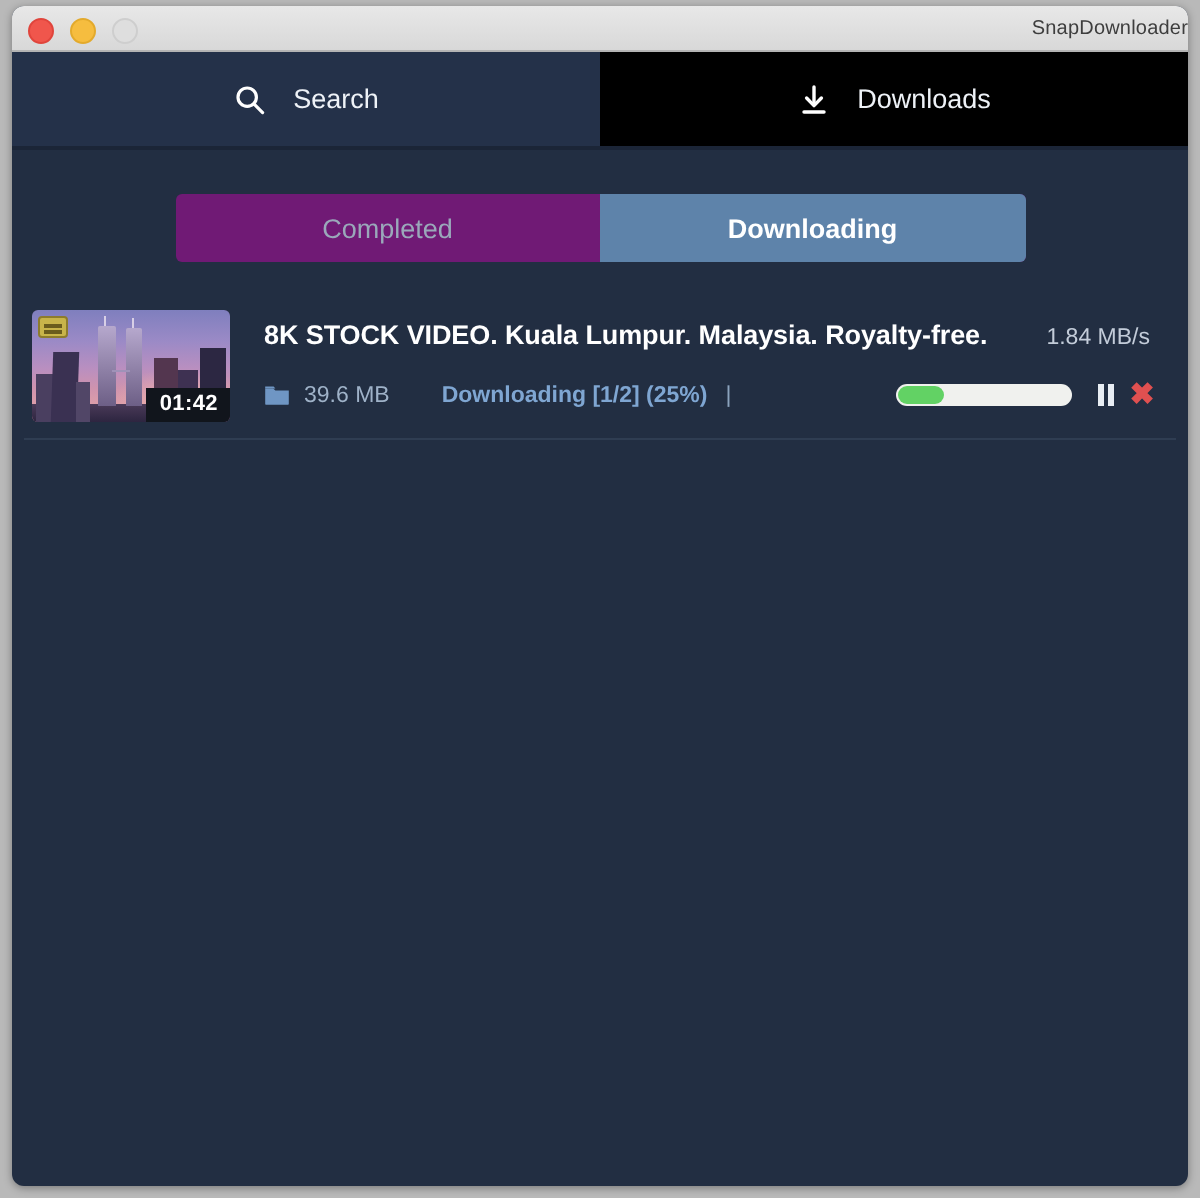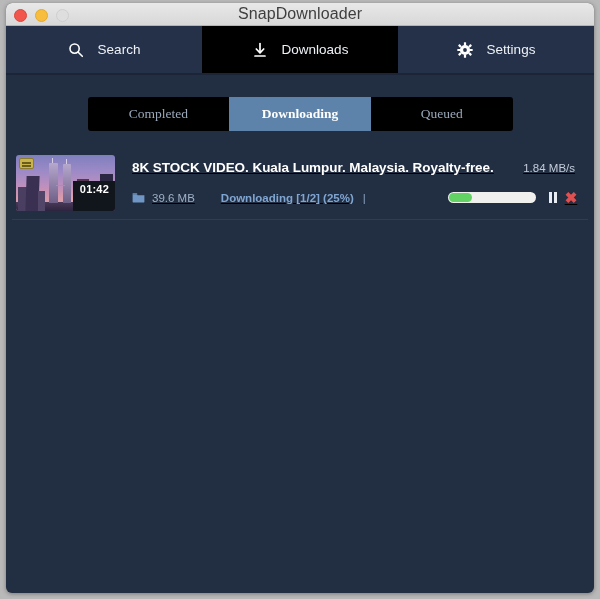--- a/index.html
+++ b/index.html
@@ -48,22 +48,22 @@
     height: 11px;
     border-radius: 50%;
     display: block;
   }
   .light.close  { background: #f0564c; border: 1px solid #e0453c; }
   .light.min    { background: #f6bd3f; border: 1px solid #e3aa2c; }
   .light.zoom   { background: #dedede; border: 1px solid #cecece; }
 
   .title-text {
     width: 100%;
-    text-align: center;
-    font-size: 16px;
+    text-align: right;
+    font-size: 10px;
     color: #3e3e3e;
     letter-spacing: 0.1px;
   }
 
   
   .navbar {
     display: flex;
     height: 47px;
     background: #243149;
     border-bottom: 2px solid #1b2537;
@@ -92,26 +92,25 @@
   .nav-icon svg { display: block; }
 
   
   .tabs-wrap {
     padding: 22px 0 0 0;
     display: flex;
     justify-content: center;
   }
   .segmented {
     display: flex;
-    background: #000000;
+    background: #701a75;
     border-radius: 3px;
     overflow: hidden;
     height: 34px;
     width: 425px;
-    font-family: Liberation Serif, serif;
   }
   .seg {
     flex: 1 1 0;
     display: flex;
     align-items: center;
     justify-content: center;
     font-size: 13.5px;
     color: #9aa8ba;
     cursor: default;
     user-select: none;
@@ -231,30 +230,29 @@
     display: block;
   }
   .thumb .duration {
     position: absolute;
     right: 0;
     bottom: 0;
     background: #11151c;
     color: #ffffff;
     font-size: 11px;
     font-weight: bold;
-    padding: 2px 6px 16px 7px;
+    padding: 2px 6px 3px 7px;
     letter-spacing: 0.2px;
   }
 
   .info {
     flex: 1 1 auto;
     margin-left: 17px;
     min-width: 0;
     padding-right: 8px;
-    text-decoration: underline;
   }
   .title-row {
     display: flex;
     align-items: baseline;
     justify-content: space-between;
   }
   .item-title {
     font-size: 13.5px;
     font-weight: bold;
     color: #ffffff;
@@ -365,51 +363,29 @@
       <span class="nav-icon">
         <svg width="16" height="16" viewBox="0 0 16 16">
           <line x1="8" y1="1.5" x2="8" y2="10.3" stroke="#ffffff" stroke-width="1.7" stroke-linecap="round"></line>
           <polyline points="4.3,7 8,10.8 11.7,7" fill="none" stroke="#ffffff" stroke-width="1.7" stroke-linecap="round" stroke-linejoin="round"></polyline>
           <line x1="3" y1="14" x2="13" y2="14" stroke="#ffffff" stroke-width="1.7" stroke-linecap="round"></line>
         </svg>
       </span>
       <span>Downloads</span>
     </div>
 
-    <div class="nav-item">
-      <span class="nav-icon">
-        <svg width="16" height="16" viewBox="0 0 16 16">
-          <g fill="#ffffff">
-            <circle cx="8" cy="8" r="5.1"></circle>
-            <rect x="6.9" y="0.3" width="2.2" height="3.2" rx="0.5"></rect>
-            <rect x="6.9" y="12.5" width="2.2" height="3.2" rx="0.5"></rect>
-            <rect x="0.3" y="6.9" width="3.2" height="2.2" rx="0.5"></rect>
-            <rect x="12.5" y="6.9" width="3.2" height="2.2" rx="0.5"></rect>
-            <rect x="1.8" y="2.3" width="2.2" height="3.2" rx="0.5" transform="rotate(-45 2.9 3.9)"></rect>
-            <rect x="12" y="2.3" width="2.2" height="3.2" rx="0.5" transform="rotate(45 13.1 3.9)"></rect>
-            <rect x="1.8" y="10.5" width="2.2" height="3.2" rx="0.5" transform="rotate(45 2.9 12.1)"></rect>
-            <rect x="12" y="10.5" width="2.2" height="3.2" rx="0.5" transform="rotate(-45 13.1 12.1)"></rect>
-          </g>
-          <circle cx="8" cy="8" r="1.9" fill="#243149"></circle>
-        </svg>
-      </span>
-      <span>Settings</span>
-    </div>
   </div>
 
   <div class="tabs-wrap">
     <div class="segmented">
       <div class="seg">
         <span>Completed</span>
       </div>
       <div class="seg active">
         <span>Downloading</span>
-      </div>
-      <div class="seg">
-        <span>Queued</span>
       </div>
     </div>
   </div>
 
   <div class="list">
 
     <div class="row">
 
       <div class="thumb">
         <div class="sky"></div>

